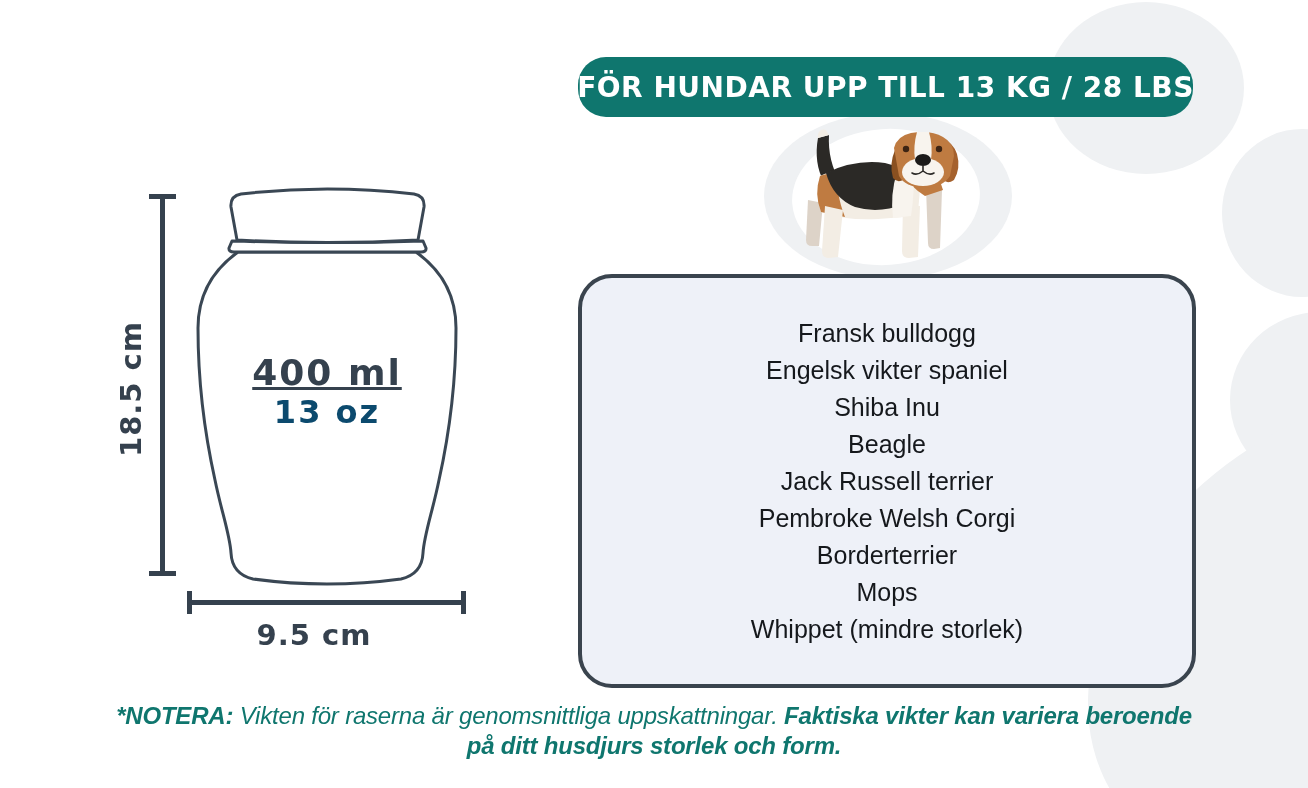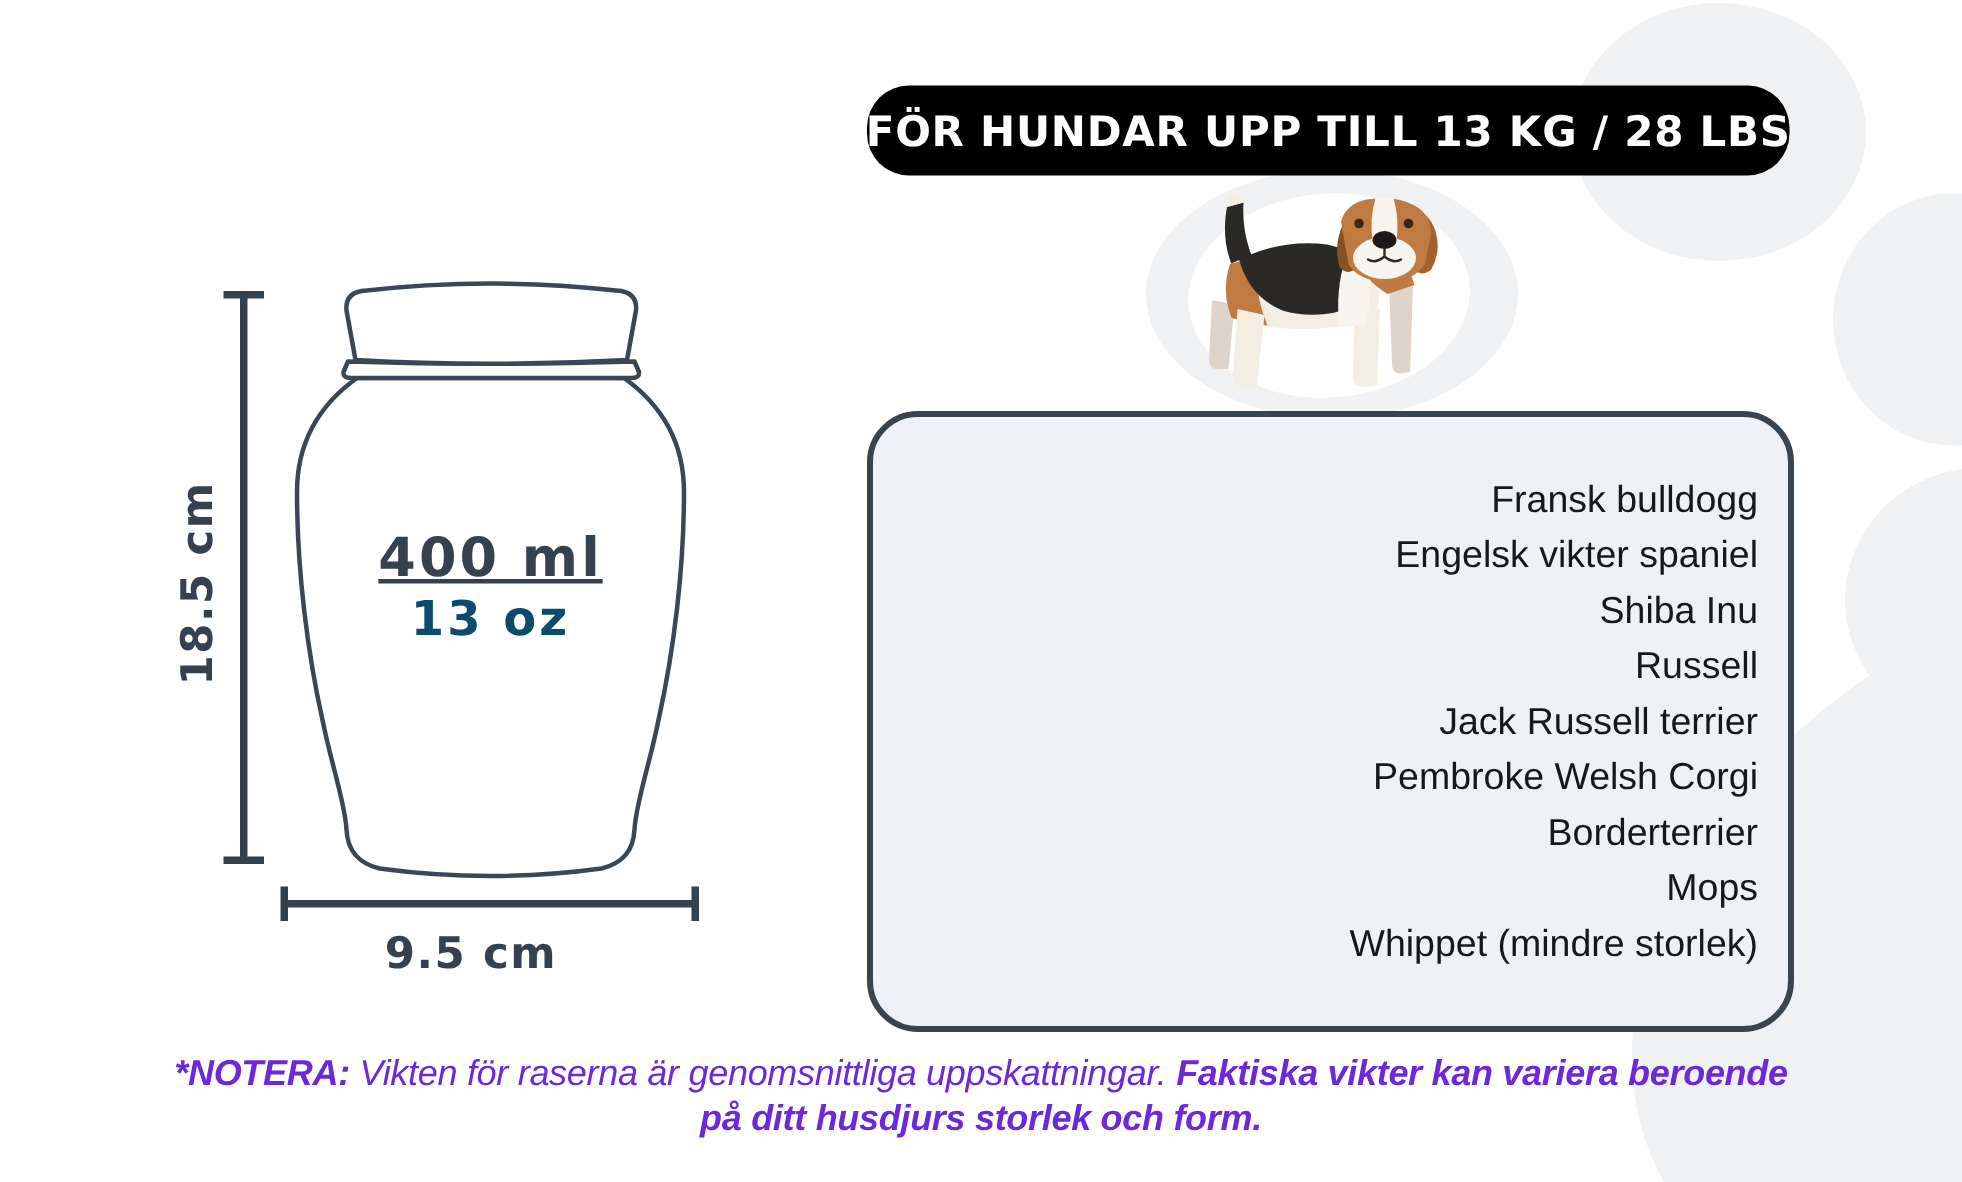--- a/index.html
+++ b/index.html
@@ -24,40 +24,40 @@
   .dim-v-cap-bot{left:149px;top:571px;width:27px;height:5px;}
   .dim-h-line{left:189px;top:600px;width:276px;height:5px;}
   .dim-h-cap-l{left:187px;top:591px;width:5px;height:23px;}
   .dim-h-cap-r{left:461px;top:591px;width:5px;height:23px;}
   .dim-label{font-size:29px;font-weight:bold;color:#35414e;letter-spacing:1px;}
   .height-label{left:51px;top:372px;width:160px;text-align:center;
     transform:rotate(-90deg);transform-origin:center;}
   .width-label{left:214px;top:618px;width:200px;text-align:center;}
   
   .banner{
-    left:578px;top:57px;width:615px;height:60px;background:#000000;
+    left:578px;top:57px;width:615px;height:60px;background:#0f766e;
     border-radius:28px;display:flex;align-items:center;justify-content:center;
   }
   .banner span{color:#ffffff;font-size:28px;font-weight:bold;letter-spacing:.5px;white-space:nowrap;}
   .dog-svg{left:793px;top:128px;}
   .breed-box{
     left:578px;top:274px;width:618px;height:414px;box-sizing:border-box;
     background:#eef1f8;border:4px solid #3a444e;border-radius:34px;
-    display:flex;flex-direction:column;justify-content:center;align-items:flex-end;
+    display:flex;flex-direction:column;justify-content:center;align-items:center;
     padding:10px 20px;
   }
   .breed-item{
     font-family:"Liberation Sans","DejaVu Sans",sans-serif;
     font-size:25px;line-height:37px;color:#15181c;text-align:center;white-space:nowrap;
   }
   
   .footnote{
     left:114px;top:701px;width:1080px;text-align:center;
     font-family:"Liberation Sans","DejaVu Sans",sans-serif;
-    font-style:italic;font-size:24px;line-height:30px;color:#6d28d9;
+    font-style:italic;font-size:24px;line-height:30px;color:#0f766e;
     letter-spacing:-0.2px;
   }
   .footnote .b{font-weight:bold;}
 </style>
 </head>
 <body>
 
 <div id="stage">
 
   <svg class="abs" width="1308" height="788" viewBox="0 0 1308 788" style="left:0;top:0;">
@@ -147,21 +147,21 @@
     <path d="M 130 38 L 130 43 M 130 43 Q 124 48 119 45 M 130 43 Q 136 48 141 45" stroke="#2b2926" stroke-width="1.6" fill="none" stroke-linecap="round"></path>
 
     <circle cx="113" cy="21" r="3.2" fill="#3d2413"></circle>
     <circle cx="146" cy="21" r="3.2" fill="#3d2413"></circle>
   </svg>
 
   <div class="abs breed-box">
     <div class="breed-item">Fransk bulldogg</div>
     <div class="breed-item">Engelsk vikter spaniel</div>
     <div class="breed-item">Shiba Inu</div>
-    <div class="breed-item">Russell</div>
+    <div class="breed-item">Beagle</div>
     <div class="breed-item">Jack Russell terrier</div>
     <div class="breed-item">Pembroke Welsh Corgi</div>
     <div class="breed-item">Borderterrier</div>
     <div class="breed-item">Mops</div>
     <div class="breed-item">Whippet (mindre storlek)</div>
   </div>
 
   <div class="abs footnote">
     <span class="b">*NOTERA:</span>
     <span>Vikten för raserna är genomsnittliga uppskattningar.</span>

